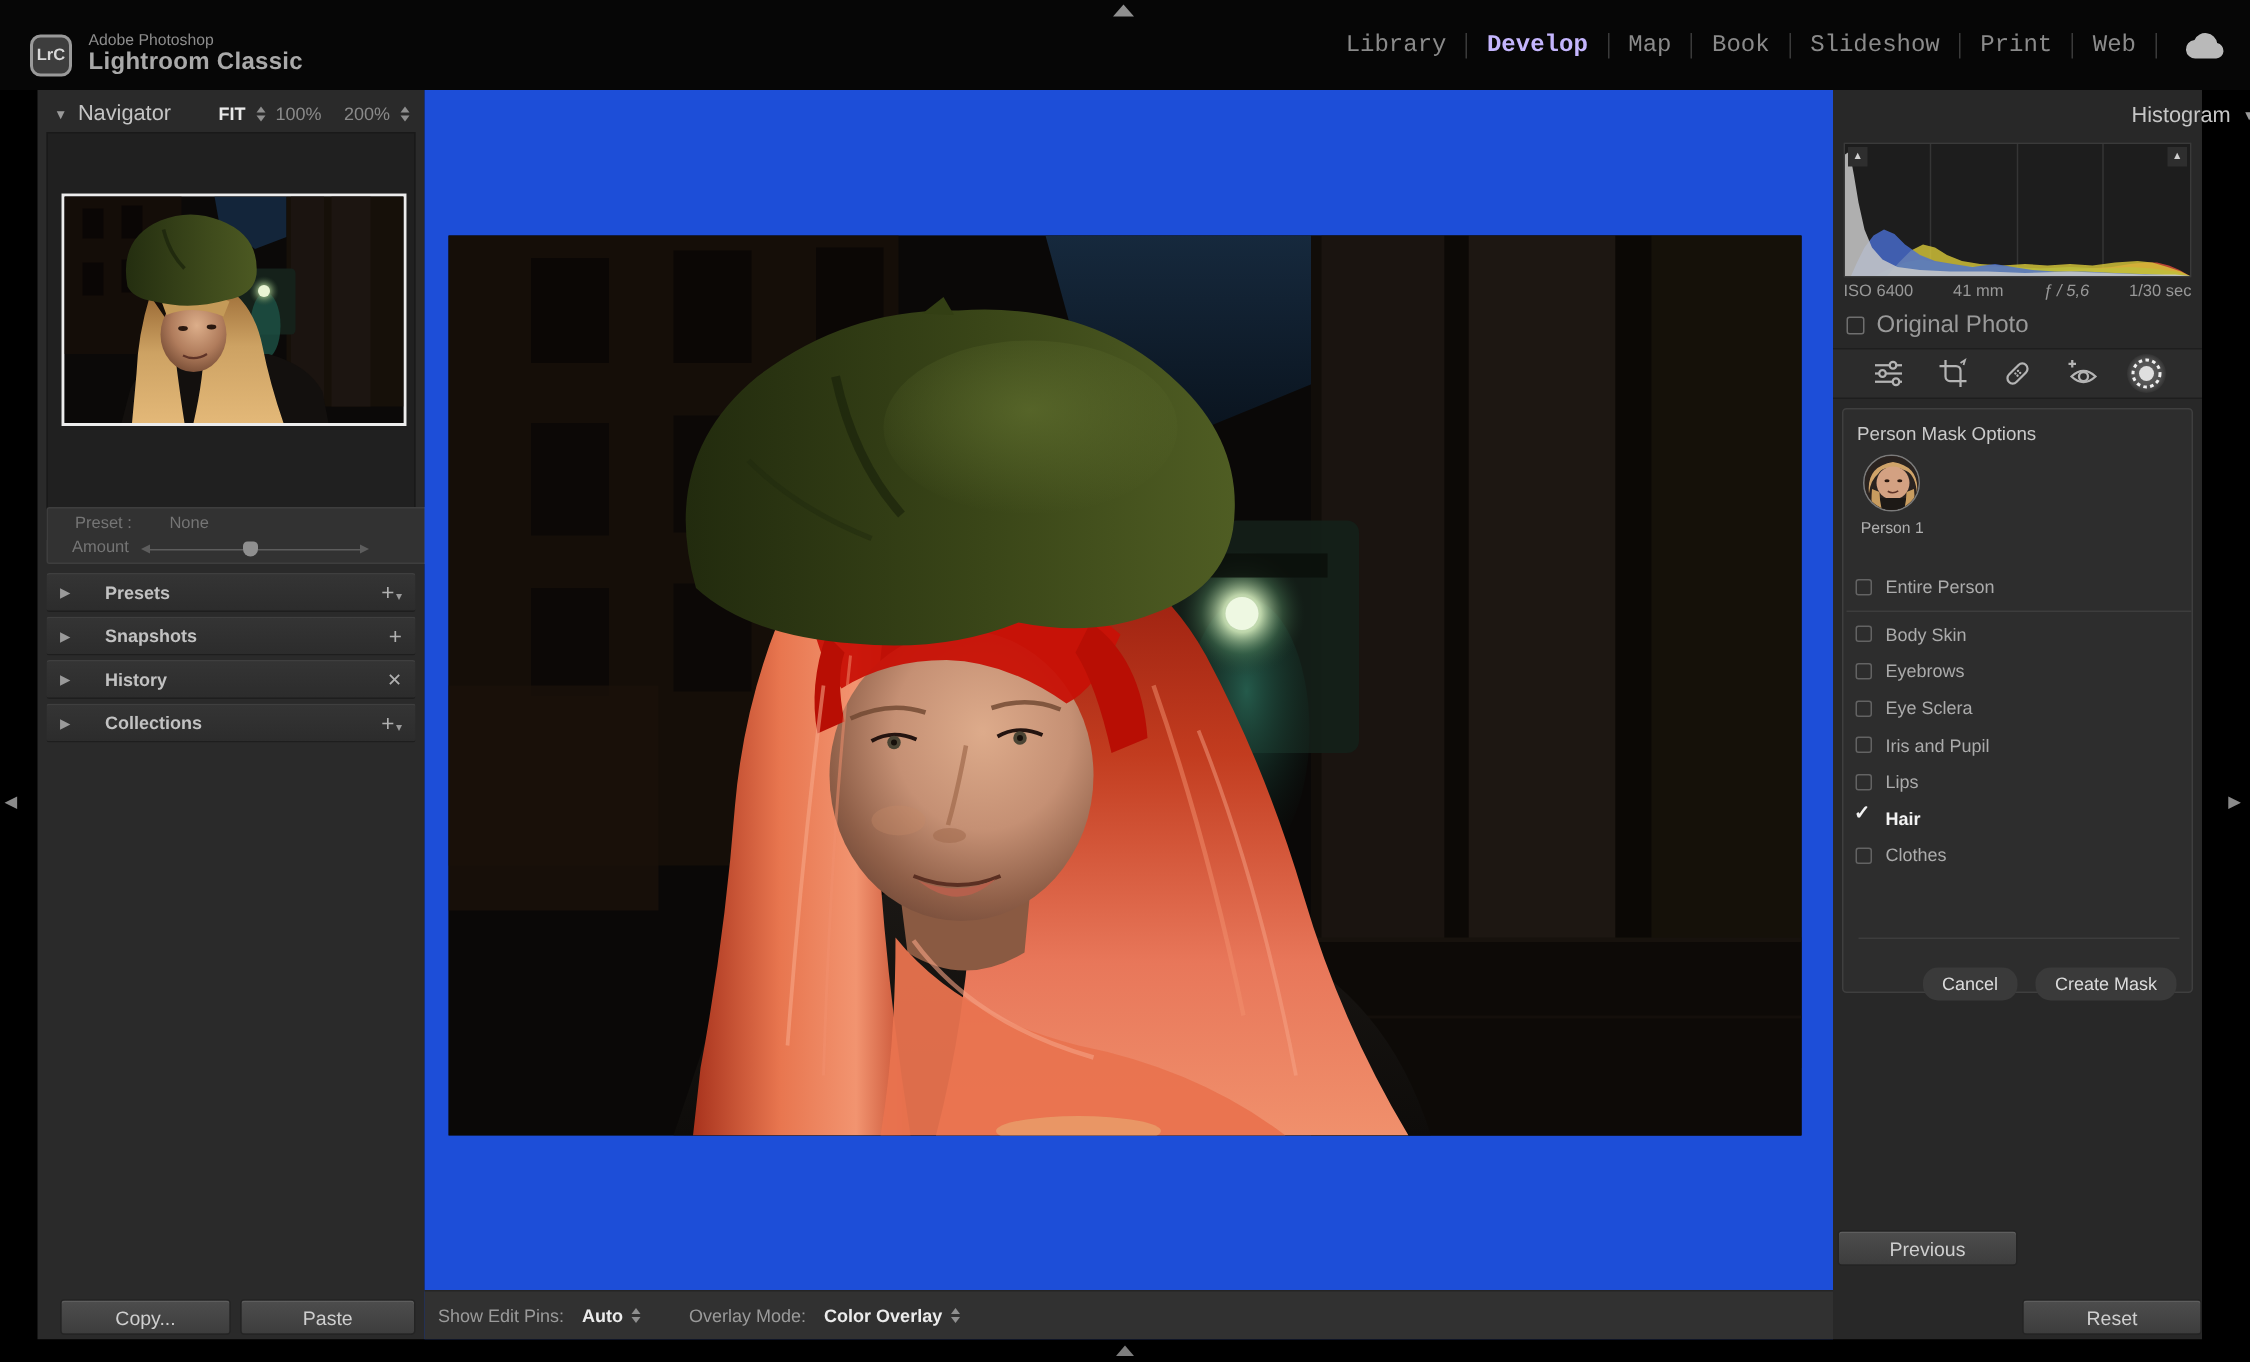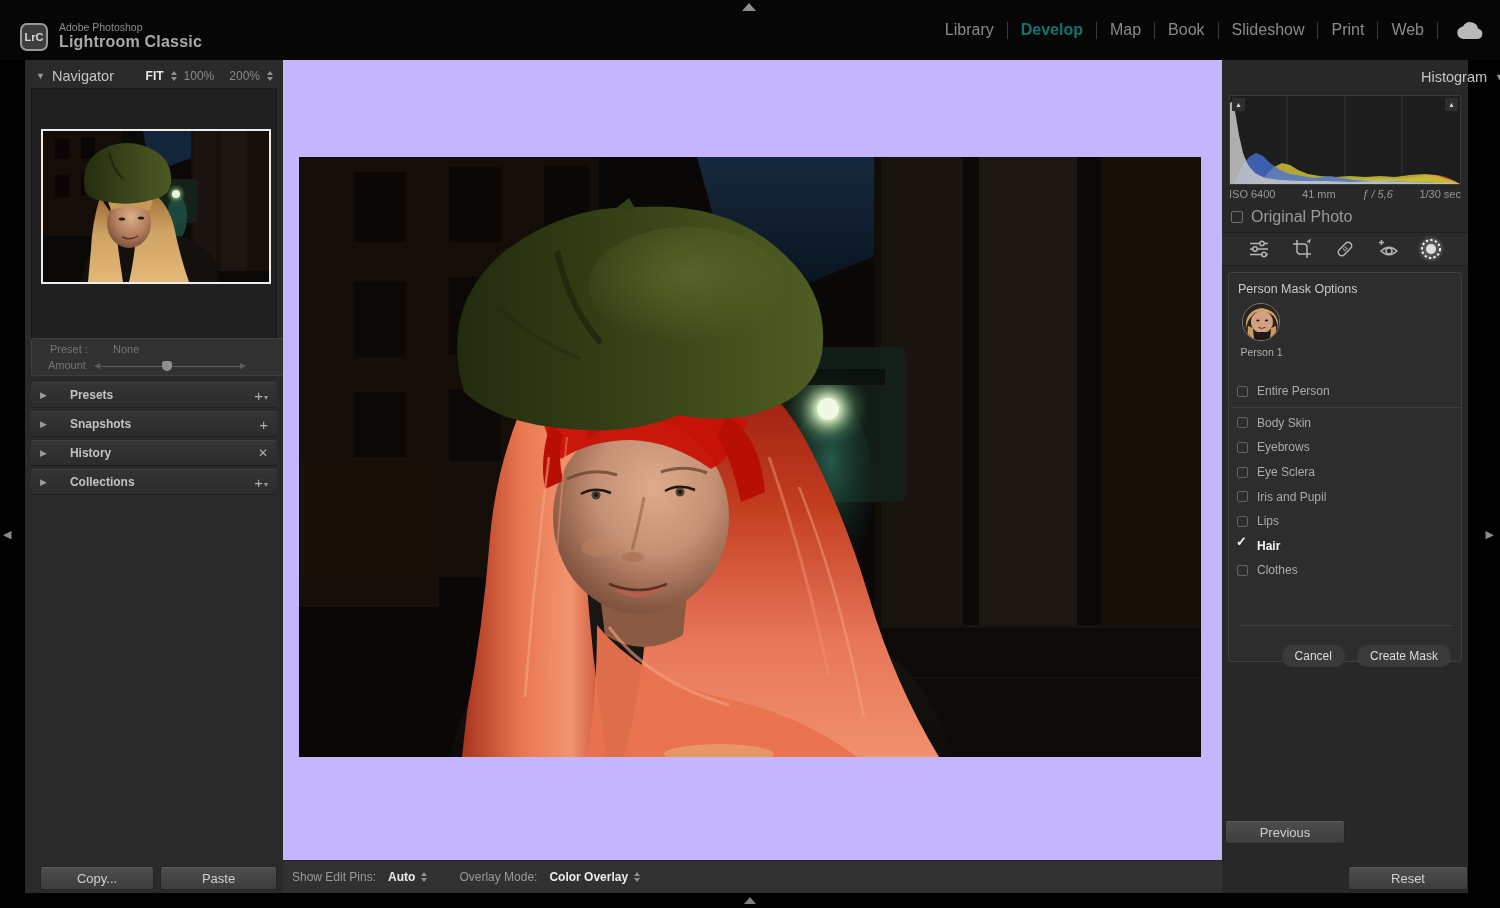--- a/index.html
+++ b/index.html
@@ -6,23 +6,23 @@
   html,body { background:#000; }
   body { font-family:"Liberation Sans", sans-serif; width:1500px; height:908px; position:relative; overflow:hidden; }
   #root { position:absolute; inset:0; width:1500px; height:908px; background:#000; }
 
   
   .topbar { position:absolute; left:0; top:0; width:1500px; height:60px; background:#060606; }
   .logo { position:absolute; left:20px; top:23px; width:28px; height:28px; background:#3d3d3d; border:2px solid #9a9a9a; border-radius:7px; color:#d8d8d8; font-size:11px; font-weight:bold; display:flex; align-items:center; justify-content:center; }
   .brand { position:absolute; left:59px; top:21px; line-height:1.15; }
   .brand .b1 { font-size:10.5px; color:#8d8d8d; }
   .brand .b2 { font-size:16px; color:#a9a9a9; font-weight:700; letter-spacing:.2px; }
-  .modules { position:absolute; right:16px; top:0; height:60px; display:flex; align-items:center; gap:13px; }
+  .modules { position:absolute; right:16px; top:0; height:60px; display:flex; align-items:center; gap:13px;font-family:Liberation Mono, monospace; }
   .module { font-size:16px; color:#8a8a8a; cursor:default; }
-  .module.active { color:#0f766e; font-weight:700; }
+  .module.active { color:#c4b5fd; font-weight:700; }
   .msep { width:1px; height:17px; background:#3a3a3a; }
   .cloud { margin-left:6px; display:flex; align-items:center; }
   .top-arrow { position:absolute; left:742px; top:3px; width:0; height:0; border-left:7px solid transparent; border-right:7px solid transparent; border-bottom:8px solid #8f8f8f; }
 
   
   .gutter-left { position:absolute; left:0; top:60px; width:25px; height:833px; background:#000; }
   .gutter-right { position:absolute; left:1468px; top:60px; width:32px; height:833px; background:#000; }
   .gutter-arrow { position:absolute; font-size:11px; color:#8a8a8a; }
 
   
@@ -54,21 +54,21 @@
   .lsection .lbl { font-size:12px; color:#c2c2c2; font-weight:600; margin-left:23px; }
   .lsection .act { margin-left:auto; font-size:15px; color:#b0b0b0; display:flex; align-items:flex-end; gap:1px; }
   .lsection .act .small { font-size:8px; color:#9a9a9a; transform:translateY(-2px); }
   .lsection .act.x { font-size:12px; }
 
   .btn { background:linear-gradient(#4d4d4d,#3d3d3d); border:1px solid #242424; border-radius:3px; color:#cfcfcf; font-size:13px; display:flex; align-items:center; justify-content:center; box-shadow:inset 0 1px 0 #5e5e5e; }
   .copybtn { position:absolute; left:15px; top:806px; width:114px; height:24px; }
   .pastebtn { position:absolute; left:135px; top:806px; width:117px; height:24px; }
 
   
-  .canvas { position:absolute; left:283px; top:60px; width:939px; height:833px; background:#c4b5fd; }
+  .canvas { position:absolute; left:283px; top:60px; width:939px; height:833px; background:#1d4ed8; }
   .photo { position:absolute; left:16px; top:97px; width:902px; height:600px; background:#0a0807; }
   .canvas-toolbar { position:absolute; left:0; top:800px; width:939px; height:33px; background:#313131; border-top:1px solid #252525; display:flex; align-items:center; }
   .ct-label { font-size:12px; color:#9a9a9a; }
   .ct-value { font-size:12px; font-weight:700; color:#ececec; margin-left:12px; margin-right:6px; }
 
   
   .rightpanel { position:absolute; left:1222px; top:60px; width:246px; height:833px; background:#282828; }
   .hist-header { position:absolute; left:0; top:5px; width:290px; height:24px; display:flex; align-items:center; justify-content:flex-end; padding-right:8px; gap:8px; }
   .hist-title { font-size:14.5px; color:#c6c6c6; }
   .histbox { position:absolute; left:7px; top:35px; width:232px; height:90px; background:#1d1d1d; border:1px solid #3a3a3a; }

